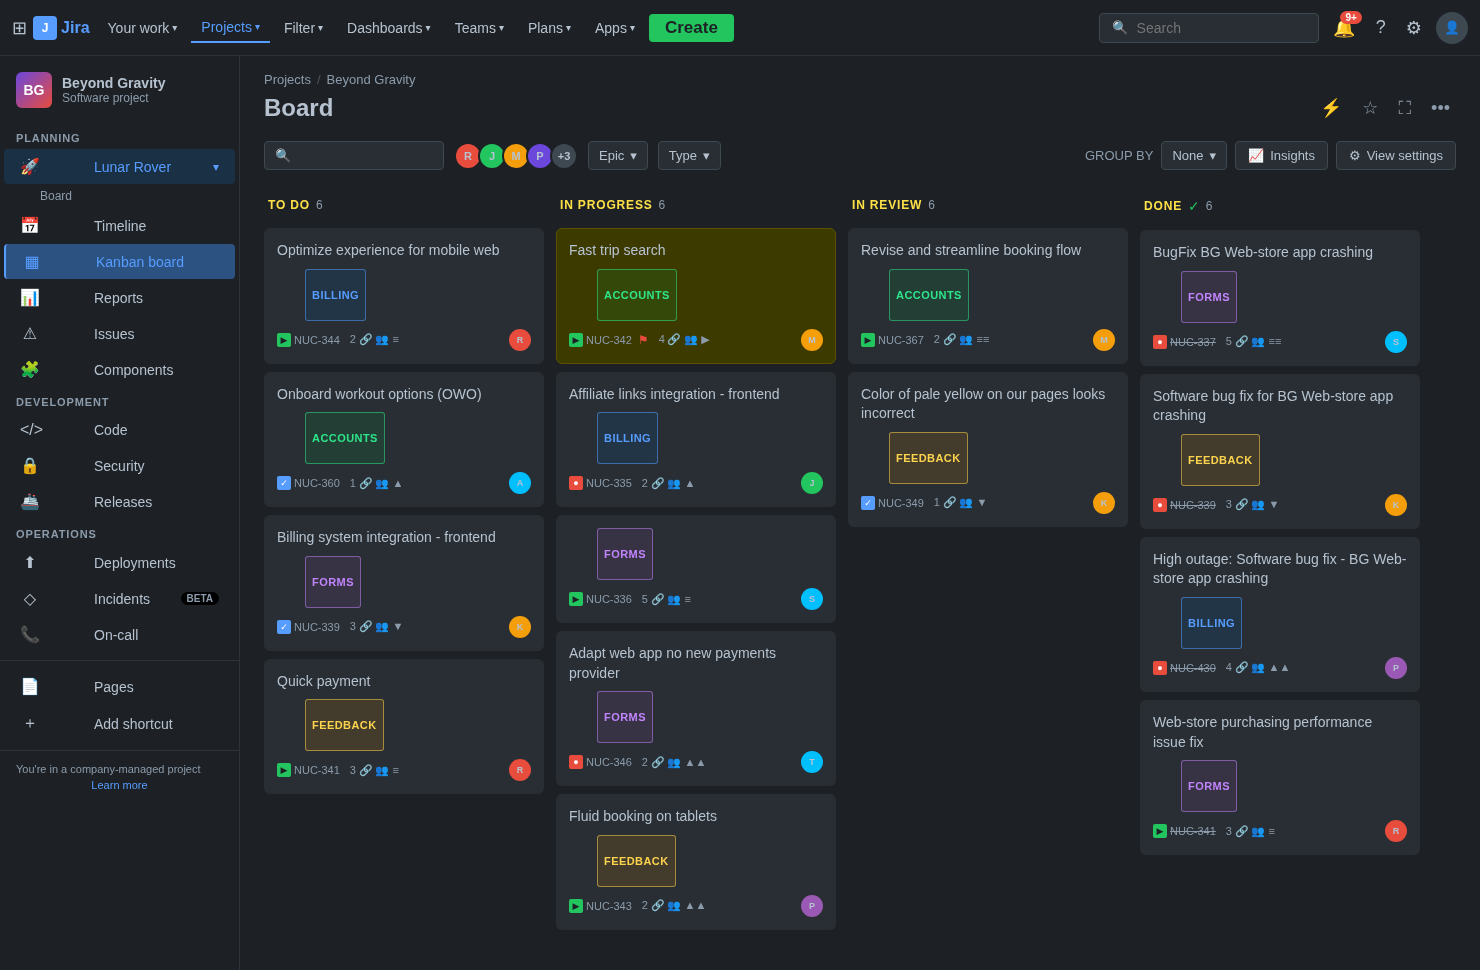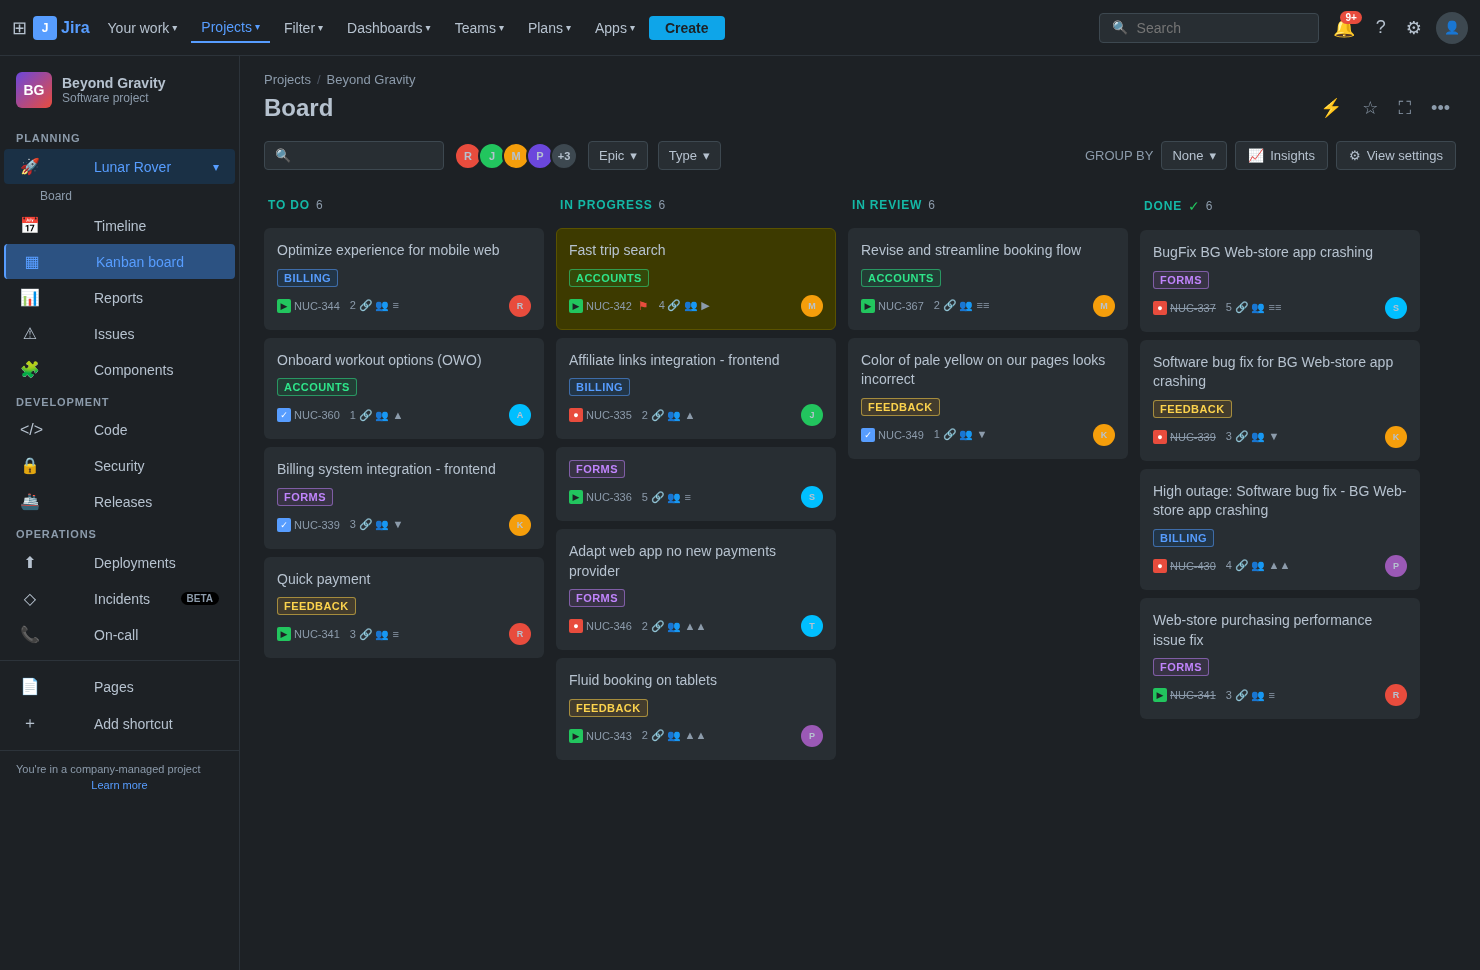--- a/index.html
+++ b/index.html
@@ -14,21 +14,21 @@
     .nav-item { color: #b6c2cf; padding: 6px 10px; border-radius: 4px; cursor: pointer; display: flex; align-items: center; gap: 3px; font-size: 14px; white-space: nowrap; }
     .nav-item.active { color: #579dff; border-bottom: 2px solid #579dff; border-radius: 0; }
     .nav-item .chevron { font-size: 10px; }
     .topnav-right { margin-left: auto; display: flex; align-items: center; gap: 8px; }
     .search-box { background: #282e33; border: 1px solid #3d4850; border-radius: 4px; display: flex; align-items: center; padding: 6px 12px; gap: 8px; width: 220px; cursor: pointer; }
     .search-box input { background: transparent; border: none; color: #b6c2cf; font-size: 14px; outline: none; width: 100%; }
     .search-box .search-icon { color: #8c9bab; }
     .notif-btn { position: relative; background: none; border: none; color: #b6c2cf; cursor: pointer; font-size: 18px; padding: 6px; border-radius: 50%; }
     .notif-badge { position: absolute; top: 0; right: 0; background: #e84c3d; color: white; font-size: 10px; font-weight: 700; border-radius: 10px; padding: 1px 5px; min-width: 18px; text-align: center; }
     .icon-btn { background: none; border: none; color: #b6c2cf; cursor: pointer; font-size: 18px; padding: 6px; border-radius: 50%; }
-    .create-btn { background: #0ea5e9; color: #1d2125; font-weight: 600; border: none; border-radius: 4px; padding: 4px 16px; cursor: pointer; font-size: 14px; }
+    .create-btn { background: #22c55e; color: #1d2125; font-weight: 600; border: none; border-radius: 4px; padding: 4px 16px; cursor: pointer; font-size: 17px; }
     .avatar-circle { width: 32px; height: 32px; border-radius: 50%; cursor: pointer; display: flex; align-items: center; justify-content: center; font-weight: 700; font-size: 13px; }
 
     
     .sidebar { position: fixed; top: 56px; left: 0; bottom: 0; width: 240px; background: #1d2125; border-right: 1px solid #2c333a; overflow-y: auto; padding-bottom: 20px; }
     .sidebar-project { display: flex; align-items: center; gap: 10px; padding: 16px; }
     .sidebar-project .proj-icon { width: 36px; height: 36px; border-radius: 6px; background: linear-gradient(135deg, #6b47dc, #e84c3d); display: flex; align-items: center; justify-content: center; color: white; font-size: 14px; font-weight: 700; flex-shrink: 0; }
     .sidebar-project .proj-name { font-weight: 600; color: #b6c2cf; font-size: 14px; }
     .sidebar-project .proj-type { color: #8c9bab; font-size: 12px; }
     .sidebar-section { padding: 8px 16px 4px; font-size: 11px; font-weight: 700; color: #8c9bab; letter-spacing: 0.08em; text-transform: uppercase; }
     .sidebar-item { display: flex; align-items: center; gap: 10px; padding: 8px 16px; cursor: pointer; border-radius: 4px; margin: 1px 4px; color: #b6c2cf; font-size: 14px; }
@@ -64,28 +64,28 @@
     .dropdown-btn { background: #282e33; border: 1px solid #3d4850; border-radius: 4px; color: #b6c2cf; padding: 6px 10px; cursor: pointer; display: flex; align-items: center; gap: 6px; font-size: 13px; }
     .toolbar-right { margin-left: auto; display: flex; align-items: center; gap: 8px; }
     .groupby-label { color: #8c9bab; font-size: 13px; }
     .insights-btn { background: #282e33; border: 1px solid #3d4850; border-radius: 4px; color: #b6c2cf; padding: 6px 12px; cursor: pointer; display: flex; align-items: center; gap: 6px; font-size: 13px; }
     .viewsettings-btn { background: #282e33; border: 1px solid #3d4850; border-radius: 4px; color: #b6c2cf; padding: 6px 12px; cursor: pointer; display: flex; align-items: center; gap: 6px; font-size: 13px; }
 
     
     .kanban-columns { display: flex; gap: 12px; overflow-x: auto; padding-bottom: 12px; }
     .kanban-col { width: 280px; flex-shrink: 0; }
     .col-header { display: flex; align-items: center; gap: 6px; padding: 8px 4px; margin-bottom: 8px; }
-    .col-title { font-size: 12px; font-weight: 700; color: #14b8a6; letter-spacing: 0.07em; text-transform: uppercase; }
+    .col-title { font-size: 12px; font-weight: 700; color: #fde047; letter-spacing: 0.07em; text-transform: uppercase; }
     .col-count { color: #8c9bab; font-size: 12px; }
     .col-done-check { color: #22c55e; font-size: 14px; }
 
     
     .card { background: #282e33; border-radius: 6px; padding: 12px; margin-bottom: 8px; cursor: pointer; border: 1px solid transparent; }
     .card-title { color: #b6c2cf; font-size: 14px; font-weight: 500; line-height: 1.4; margin-bottom: 8px; }
-    .card-tag { display: inline-block; font-size: 11px; font-weight: 700; padding: 2px 6px; border-radius: 3px; margin-bottom: 8px; text-transform: uppercase; letter-spacing: 0.04em; }
+    .card-tag { display: inline-block; font-size: 11px; font-weight: 700; padding: 19px 6px; border-radius: 3px; margin-bottom: 8px; text-transform: uppercase; letter-spacing: 0.04em; margin-left: 28px; }
     .tag-billing { background: #0066cc22; color: #579dff; border: 1px solid #579dff88; }
     .tag-accounts { background: #00aa4422; color: #2ee58a; border: 1px solid #2ee58a88; }
     .tag-forms { background: #9b59b622; color: #c084fc; border: 1px solid #c084fc88; }
     .tag-feedback { background: #f59e0b22; color: #fcd34d; border: 1px solid #fcd34d88; }
     .card-meta { display: flex; align-items: center; gap: 6px; }
     .card-id { display: flex; align-items: center; gap: 3px; color: #8c9bab; font-size: 12px; }
     .card-id .id-icon { width: 14px; height: 14px; border-radius: 2px; display: flex; align-items: center; justify-content: center; font-size: 9px; flex-shrink: 0; }
     .id-icon.story { background: #22c55e; color: #1d2125; }
     .id-icon.bug { background: #e84c3d; color: white; }
     .id-icon.task { background: #579dff; color: white; }

